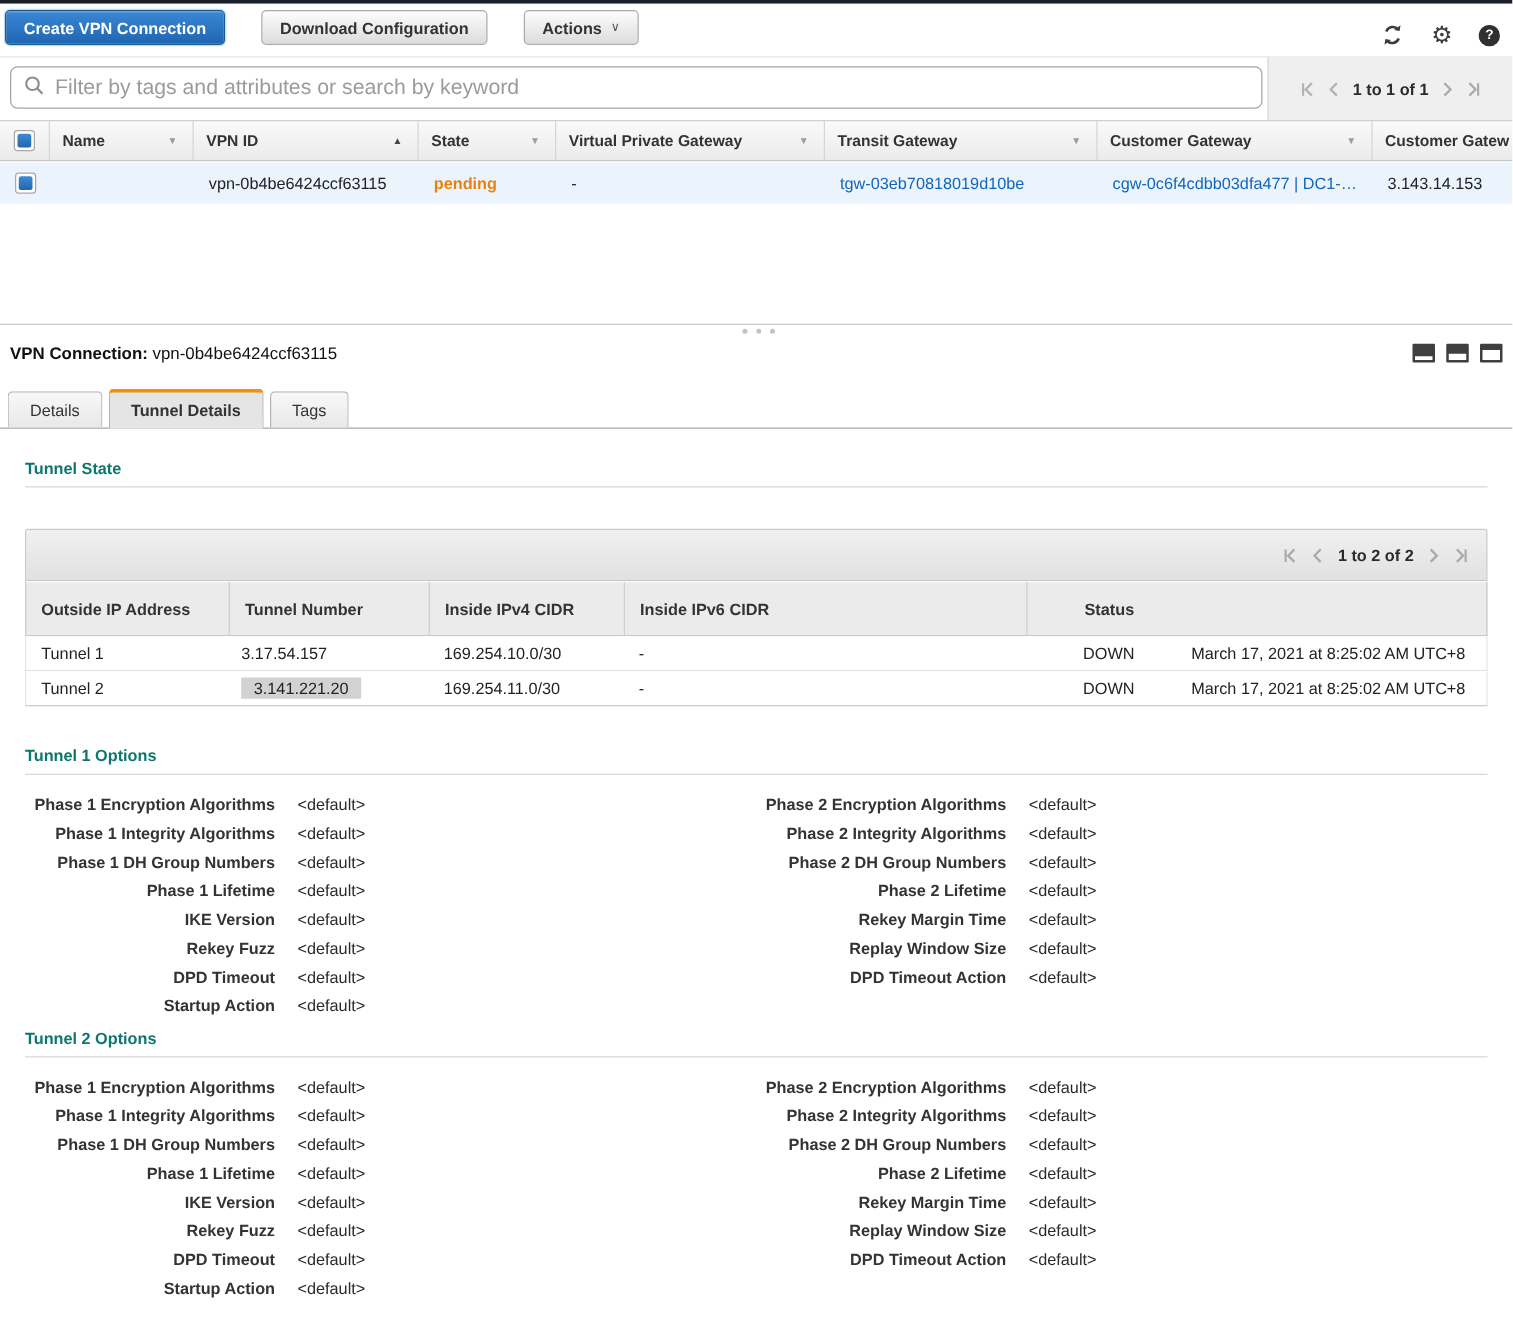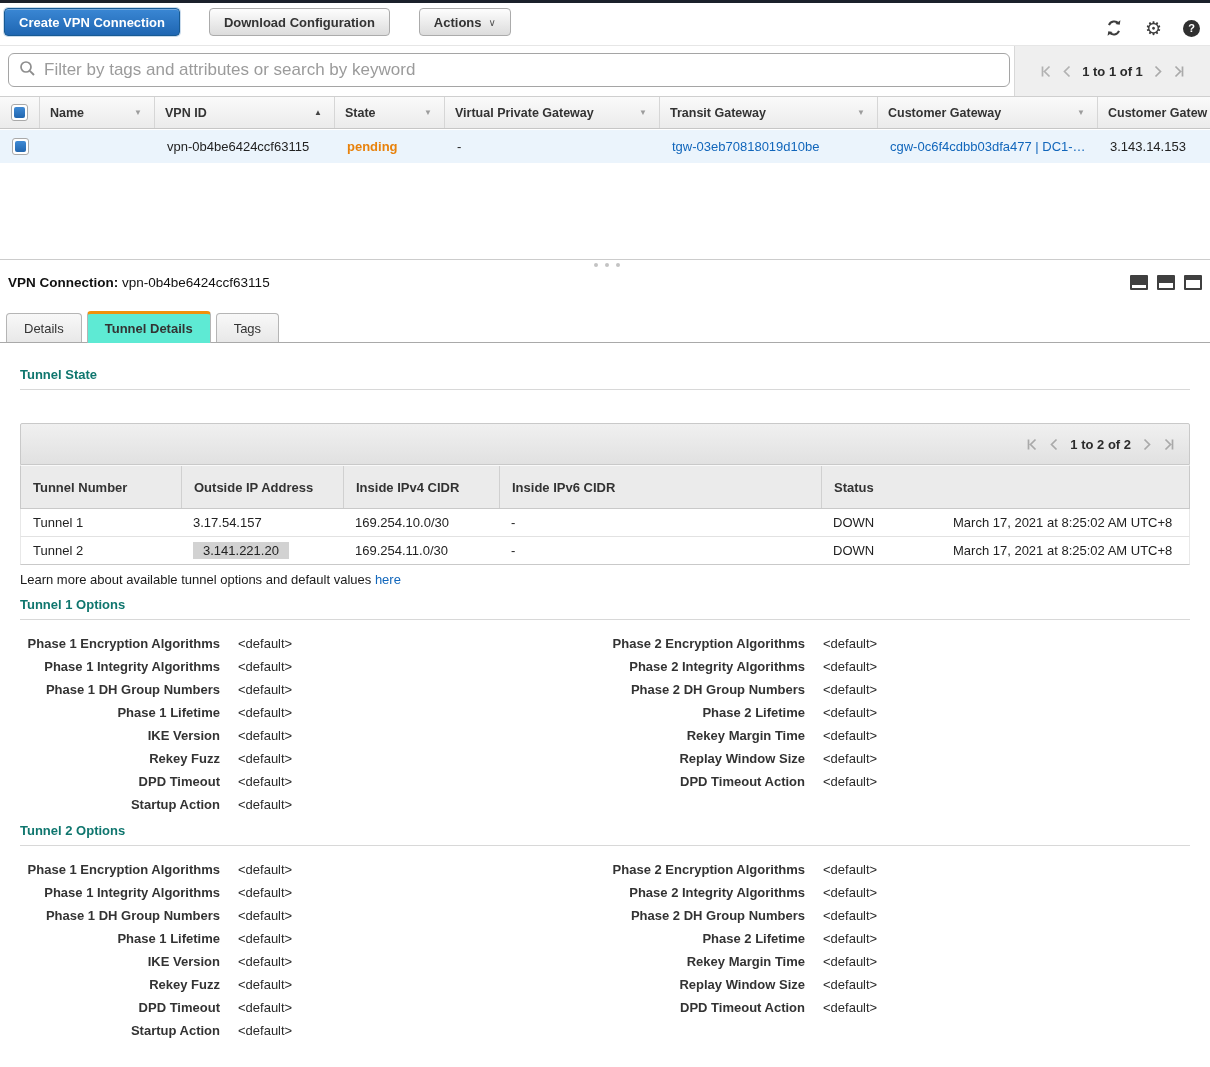--- a/index.html
+++ b/index.html
@@ -104,21 +104,21 @@
   .tabs{
     position:absolute; top:311px; left:0; right:0; height:32px;
     border-bottom:1px solid #a9a9a9; display:flex; align-items:flex-end; padding-left:6px; gap:5px;
   }
   .tab{
     height:29px; padding:0 17px; display:flex; align-items:center;
     background:linear-gradient(#f8f8f8,#e8e8e8); border:1px solid #b5b5b5; border-bottom:none;
     border-radius:4px 4px 0 0; color:#333; cursor:pointer;
   }
   .tab.active{
-    background:#5eead4; font-weight:bold; height:32px; margin-bottom:-1px;
+    background:#e5e5e5; font-weight:bold; height:32px; margin-bottom:-1px;
     border-top:3px solid var(--tab-active-orange); z-index:2;
   }
 
   
   .sec-heading{ font-weight:bold; color:#0f766e; font-size:13px; line-height:16px; }
   .abs-heading{ position:absolute; left:20px; }
   .h-ts{ top:367px; }
   .rule{ border-top:1px solid #d8d8d8; }
   .abs-rule{ position:absolute; left:20px; right:20px; }
   .r-ts{ top:389px; }
@@ -129,21 +129,21 @@
     border:1px solid #c9c9c9; border-radius:2px 2px 0 0;
     display:flex; align-items:center; justify-content:flex-end; padding-right:14px; gap:12px;
   }
   .thead{
     height:44px; background:#ebebeb; border:1px solid #c9c9c9; border-top:1px solid #f9f9f9;
     display:flex; align-items:stretch; font-weight:bold; color:#333;
   }
   .th-cell{ display:flex; align-items:center; padding-left:12px; overflow:hidden; white-space:nowrap; }
   .thead .th-cell:not(:first-child){ border-left:1px solid #d0d0d0; }
   .tc0{ width:160px; } .tc1{ width:162px; } .tc2{ width:156px; }
-  .tc3{ width:322px; } .tc4{ width:120px; } .tc5{ flex:1; min-width:0; }
+  .tc3{ width:322px; } .tc4{ width:120px;justify-content:center; } .tc5{ flex:1; min-width:0; }
   .trow{
     height:28px; display:flex; align-items:stretch; background:#fff;
     border-left:1px solid #e8e8e8; border-right:1px solid #e8e8e8; border-bottom:1px solid #e2e2e2;
   }
   .trow.last{ border-bottom:1px solid #c9c9c9; }
   .trow .th-cell{ font-weight:normal; color:#222; }
   .status-down{ color:var(--down-red); }
   .hl{ background:var(--selection-highlight); padding:1px 10px; }
 
   .learn-more{ position:absolute; top:572px; left:20px; color:#1a1a1a; }
@@ -326,25 +326,25 @@
             <path d="M1.5 1.5l5 5-5 5" fill="none" stroke="#a9a9a9" stroke-width="1.7"></path>
           </svg>
       </button>
       <button class="pgi">
         <svg width="11" height="13" viewBox="0 0 11 13">
             <path d="M1.5 1.5l5 5-5 5M8.5 1.5v10" fill="none" stroke="#a9a9a9" stroke-width="1.7"></path>
           </svg>
       </button>
     </div>
     <div class="thead" id="tunnel-head">
+        <div class="th-cell tc1">
+          <span>Outside IP Address</span>
+        </div>
         <div class="th-cell tc0">
           <span>Tunnel Number</span>
-        </div>
-        <div class="th-cell tc1">
-          <span>Outside IP Address</span>
         </div>
         <div class="th-cell tc2">
           <span>Inside IPv4 CIDR</span>
         </div>
         <div class="th-cell tc3">
           <span>Inside IPv6 CIDR</span>
         </div>
         <div class="th-cell tc4">
           <span>Status</span>
         </div>
@@ -386,24 +386,20 @@
           <div class="th-cell tc4 status-down">
             <span>DOWN</span>
           </div>
           <div class="th-cell tc5">
             <span>March 17, 2021 at 8:25:02 AM UTC+8</span>
           </div>
         </div>
       </div>
   </div>
 
-  <div class="learn-more">
-    <span>Learn more about available tunnel options and default values</span>
-    <a class="link">here</a>
-  </div>
 
 <div class="opt-sec s0">
       <div class="sec-heading">Tunnel 1 Options</div>
       <div class="rule"></div>
       <div class="opt-grid">
         <div class="opt-label">Phase 1 Encryption Algorithms</div>
         <div class="opt-value">&lt;default&gt;</div>
         <div class="opt-label">Phase 2 Encryption Algorithms</div>
         <div class="opt-value">&lt;default&gt;</div>
         <div class="opt-label">Phase 1 Integrity Algorithms</div>

